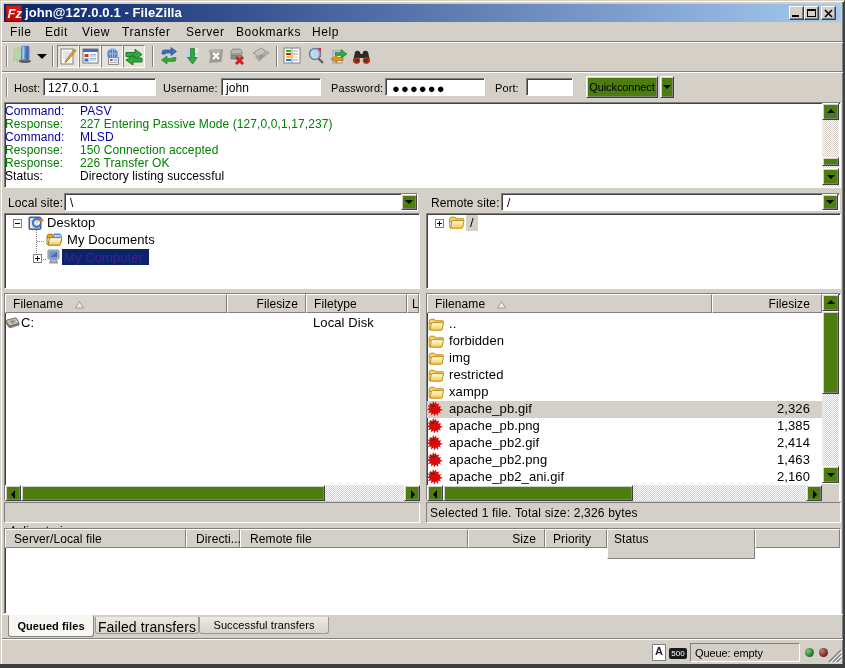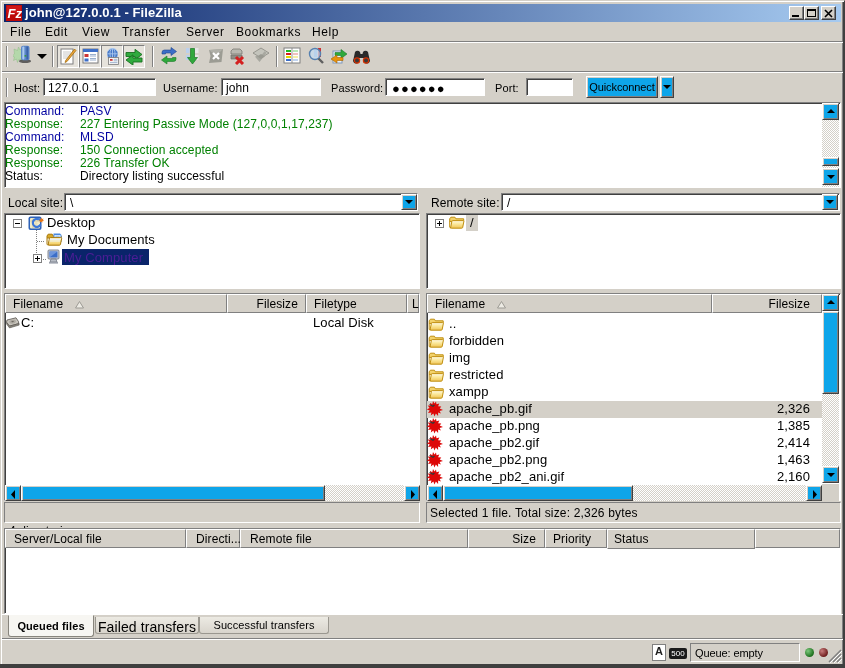--- a/index.html
+++ b/index.html
@@ -1,21 +1,21 @@
 <!DOCTYPE html>
 <html><head>
 <meta charset="utf-8">
 <style>
 * {margin:0; padding:0; box-sizing:border-box;}
 html,body {width:845px; height:668px; overflow:hidden;}
 body {font-family:"Liberation Sans", sans-serif; font-size:12px; letter-spacing:0.1px; background:#D4D0C8; position:relative; color:#000;}
 .abs {position:absolute;}
 .field {background:#fff; border:1px solid; border-color:#808080 #fff #fff #808080; box-shadow: inset 1px 1px 0 #404040;}
 .panel {background:#fff; border:1px solid; border-color:#808080 #fff #fff #808080; box-shadow: inset 1px 1px 0 #404040;}
-.raised {background:#0ea5e9; border:1px solid; border-color:#fff #404040 #404040 #fff; box-shadow: inset 1px 1px 0 #D4D0C8, inset -1px -1px 0 #808080;}
+.raised {background:#4d7c0f; border:1px solid; border-color:#fff #404040 #404040 #fff; box-shadow: inset 1px 1px 0 #D4D0C8, inset -1px -1px 0 #808080;}
 .btn3d {background:#D4D0C8; border:1px solid; border-color:#fff #404040 #404040 #fff; box-shadow: inset -1px -1px 0 #808080;}
 .pressed {background:#E6E3DC; border:1px solid; border-color:#808080 #fff #fff #808080;}
 .sep {width:2px; border-left:1px solid #808080; border-right:1px solid #fff;}
 .dither {background-image: linear-gradient(45deg,#D4D0C8 25%,transparent 25%,transparent 75%,#D4D0C8 75%), linear-gradient(45deg,#D4D0C8 25%,transparent 25%,transparent 75%,#D4D0C8 75%); background-size:2px 2px; background-position:0 0,1px 1px; background-color:#fff;}
 .hdrcell {background:#D4D0C8; border:1px solid; border-color:#fff #808080 #808080 #fff; box-shadow: inset -1px -1px 0 #D4D0C8;}
 .txt {white-space:nowrap;}
 .logc {color:#0000A0;}
 .logr {color:#008000;}
 .menu {letter-spacing:0.55px;}
 .trow {position:absolute; white-space:nowrap;}
@@ -457,21 +457,21 @@
   </div>
 <div class="abs hdrcell" style="left:240px;top:529px;width:228px;height:19px;">
     <div class="txt" style="padding:2px 0 0 9px;">Remote file</div>
   </div>
 <div class="abs hdrcell" style="left:468px;top:529px;width:77px;height:19px;">
     <div class="txt" style="padding:2px 8px 0 0;text-align:right;">Size</div>
   </div>
 <div class="abs hdrcell" style="left:545px;top:529px;width:62px;height:19px;">
     <div class="txt" style="padding:2px 0 0 7px;">Priority</div>
   </div>
-<div class="abs hdrcell" style="left:607px;top:529px;width:148px;height:20px;">
+<div class="abs hdrcell" style="left:607px;top:529px;width:148px;height:30px;">
     <div class="txt" style="padding:2px 0 0 6px;">Status</div>
   </div>
 <div class="abs hdrcell" style="left:755px;top:529px;width:85px;height:19px;"></div>
 
 <div class="abs" style="left:2px;top:614px;width:841px;height:1px;background:#fff;"></div>
 <div class="abs" style="left:95px;top:617px;width:104px;height:17px;background:linear-gradient(#ECEAE3,#D8D4CC);border:1px solid #9A978F;border-top:none;border-radius:0 0 3px 3px;text-align:center;">
     <div style="padding-top:2px;font-size:14px;">Failed transfers</div>
   </div>
 <div class="abs" style="left:199px;top:617px;width:130px;height:17px;background:linear-gradient(#ECEAE3,#D8D4CC);border:1px solid #9A978F;border-top:none;border-radius:0 0 3px 3px;text-align:center;">
     <div style="padding-top:2px;font-size:11px;">Successful transfers</div>

